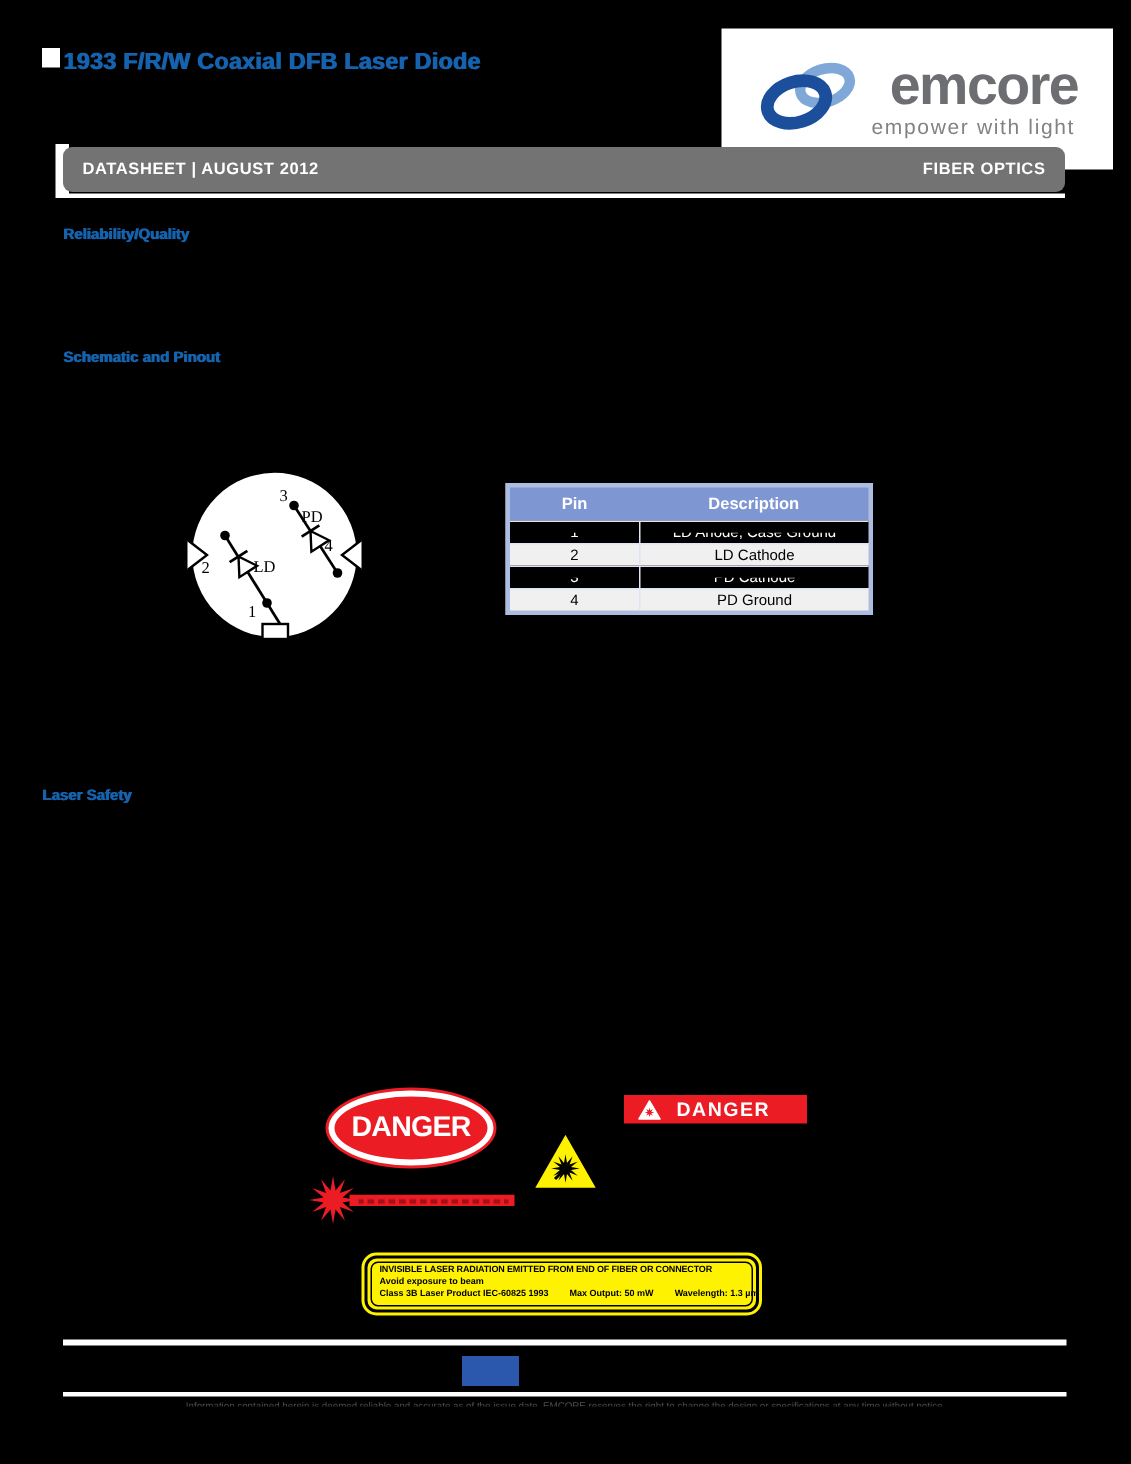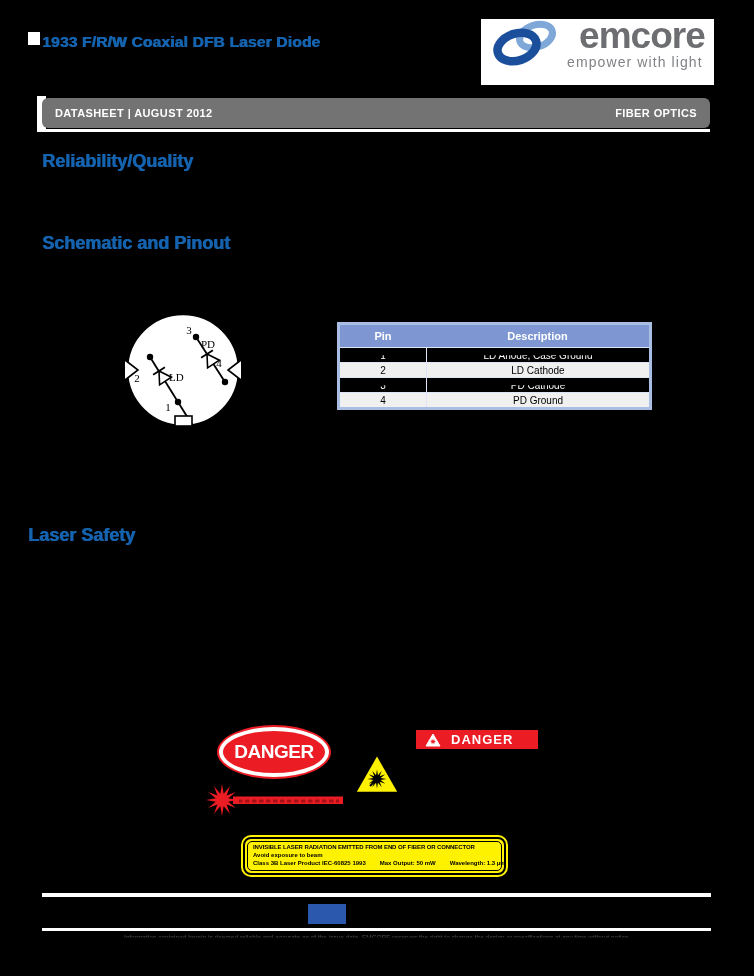--- a/index.html
+++ b/index.html
@@ -5,37 +5,37 @@
   html,body{margin:0;padding:0;background:#000;}
   .page{position:relative;width:754px;height:976px;background:#000;overflow:hidden;
         font-family:"Liberation Sans", sans-serif;}
   .abs{position:absolute;}
 
   
   .mini-square{left:28px;top:32px;width:12px;height:13px;background:#fff;}
   .doc-title{left:42px;top:33px;color:#1563AE;font-size:15.5px;font-weight:bold;
              text-shadow:0.8px 0 0 #1563AE;letter-spacing:.2px;text-align:right;}
   .logo-box{left:481px;top:19px;width:233px;height:66px;background:#fff;
-            display:flex;padding:0;}
+            display:flex;align-items:center;padding:14px;}
   .logo-rings{margin-left:6px;}
   .logo-right{display:flex;flex-direction:column;align-items:flex-end;margin-left:2px;}
   .logo-word{color:#6D6E71;font-size:37px;font-weight:bold;line-height:0.9;letter-spacing:-1px;}
   .logo-tag{color:#808285;font-size:14px;letter-spacing:1.1px;margin-top:2px;margin-right:2px;}
 
   
   .white-sliver{background:#fff;}
   .blue-bar{background:#737373;border-radius:6px;color:#fff;display:flex;align-items:center;}
   .header-bar{left:42px;top:98px;width:668px;height:30px;padding:0 13px;box-sizing:border-box;
               font-size:11px;font-weight:bold;letter-spacing:.4px;}
   .header-bar .right{margin-left:auto;}
 
-  .section-h{color:#1563AE;font-size:18px;font-weight:bold;text-shadow:.7px 0 0 #1563AE;}
-
-  
-  .pin-table{left:337px;top:322px;width:315px;border:3px solid #A9BEE2;box-sizing:border-box;
+  .section-h{color:#1563AE;font-size:10px;font-weight:bold;text-shadow:.7px 0 0 #1563AE;}
+
+  
+  .pin-table{left:337px;top:322px;width:245px;border:3px solid #A9BEE2;box-sizing:border-box;
              background:#fca5a5;}
   .pt-row{display:grid;grid-template-columns:86px 1fr;}
   .pt-head{background:#7E97D3;color:#fff;font-weight:bold;font-size:11px;height:22px;}
   .pt-head div{display:flex;align-items:center;justify-content:center;}
   .pt-r{height:14px;font-size:10px;color:#000;border-top:1.5px solid #DCE4F5;}
   .pt-r div{display:flex;align-items:center;justify-content:center;border-left:1.5px solid #DCE4F5;}
   .pt-r div:first-child{border-left:none;}
   .pt-r.light{background:#F0F0F0;}
   .pt-r.obscured{background:#000;color:#fff;}
   .pt-r.obscured span{display:block;clip-path:inset(52% 0 0 0);}

